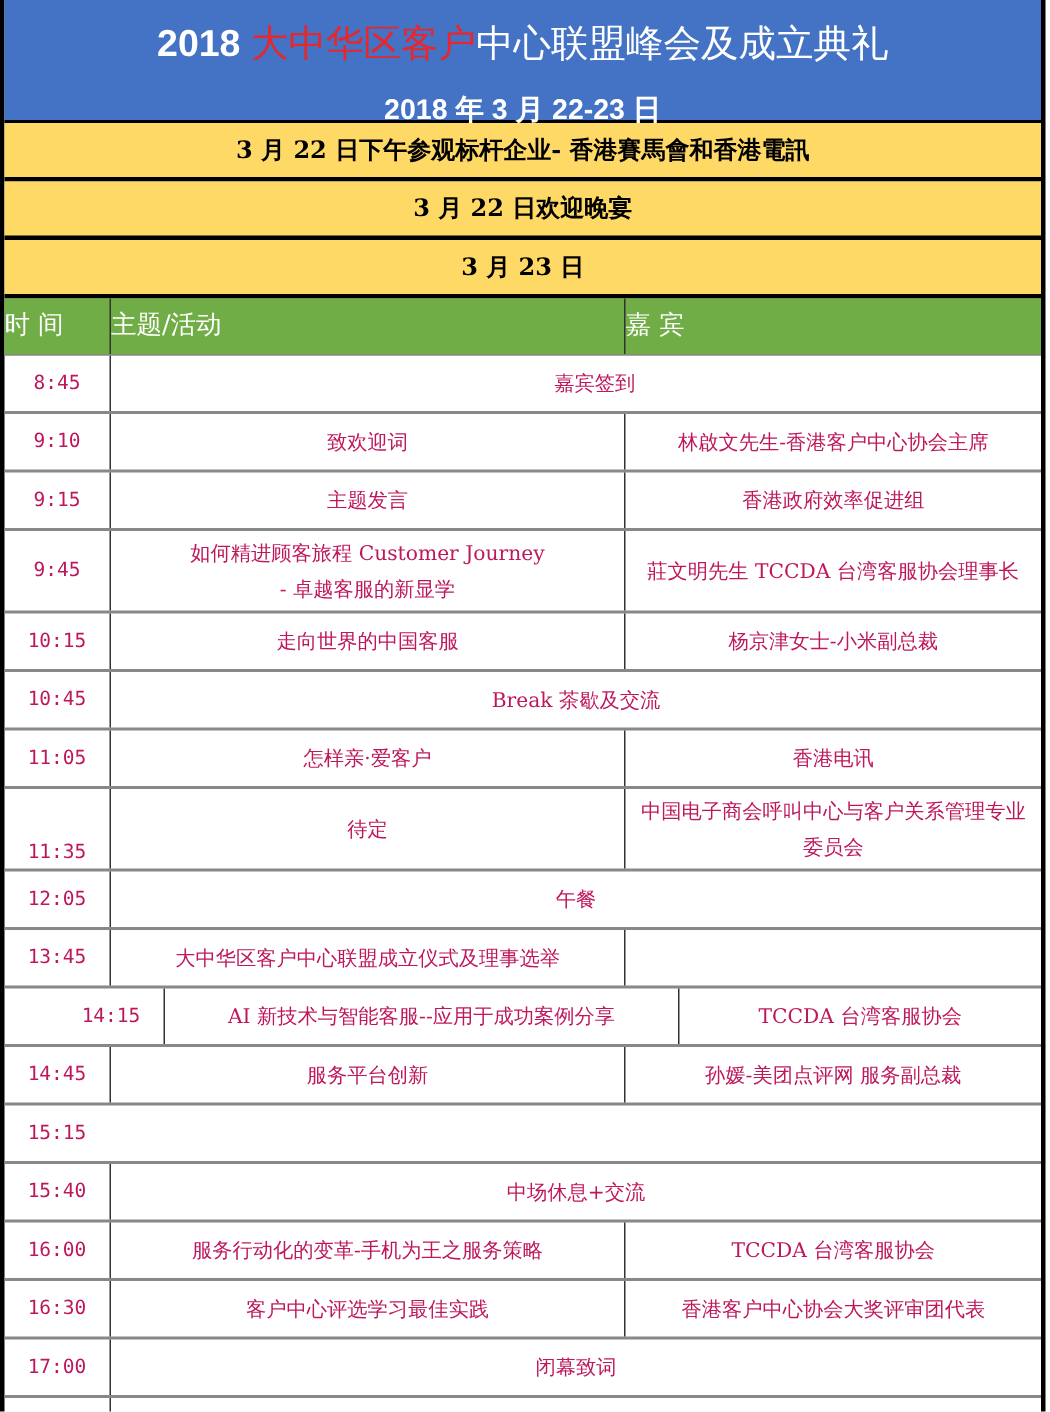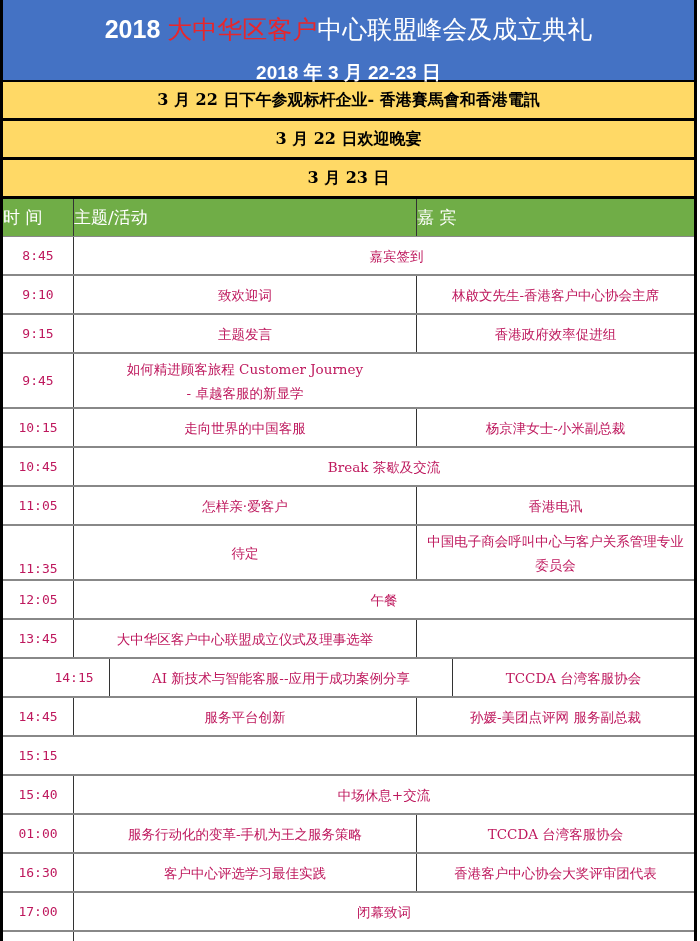--- a/index.html
+++ b/index.html
@@ -54,20 +54,21 @@
       </div>
       <div class="row" style="height: 37px;">
         <div class="c1" style="white-space: pre-line;">9:15</div>
         <div class="c2" style="white-space: pre-line;">主题发言</div>
         <div class="c3" style="white-space: pre-line;">香港政府效率促进组</div>
       </div>
       <div class="row" style="height: 53px;">
         <div class="c1" style="white-space: pre-line;">9:45</div>
         <div class="c2" style="white-space: pre-line;">如何精进顾客旅程 Customer Journey
 - 卓越客服的新显学</div>
+        <div class="c3" style="white-space: pre-line;">莊文明先生 TCCDA 台湾客服协会理事长</div>
       </div>
       <div class="row" style="height: 37px;">
         <div class="c1" style="white-space: pre-line;">10:15</div>
         <div class="c2" style="white-space: pre-line;">走向世界的中国客服</div>
         <div class="c3" style="white-space: pre-line;">杨京津女士-小米副总裁</div>
       </div>
       <div class="row" style="height: 37px;">
         <div class="c1" style="white-space: pre-line;">10:45</div>
         <div class="span" style="white-space: pre-line;">Break 茶歇及交流</div>
       </div>
@@ -102,21 +103,21 @@
         <div class="c3" style="white-space: pre-line;">孙媛-美团点评网 服务副总裁</div>
       </div>
       <div class="row" style="height: 37px;">
         <div class="c1" style="white-space: pre-line;">15:15</div>
       </div>
       <div class="row" style="height: 37px;">
         <div class="c1" style="white-space: pre-line;">15:40</div>
         <div class="span" style="white-space: pre-line;">中场休息+交流</div>
       </div>
       <div class="row" style="height: 37px;">
-        <div class="c1" style="white-space: pre-line;">01:00</div>
+        <div class="c1" style="white-space: pre-line;">16:00</div>
         <div class="c2" style="white-space: pre-line;">服务行动化的变革-手机为王之服务策略</div>
         <div class="c3" style="white-space: pre-line;">TCCDA 台湾客服协会</div>
       </div>
       <div class="row" style="height: 37px;">
         <div class="c1" style="white-space: pre-line;">16:30</div>
         <div class="c2" style="white-space: pre-line;">客户中心评选学习最佳实践</div>
         <div class="c3" style="white-space: pre-line;">香港客户中心协会大奖评审团代表</div>
       </div>
       <div class="row" style="height: 37px;">
         <div class="c1" style="white-space: pre-line;">17:00</div>

